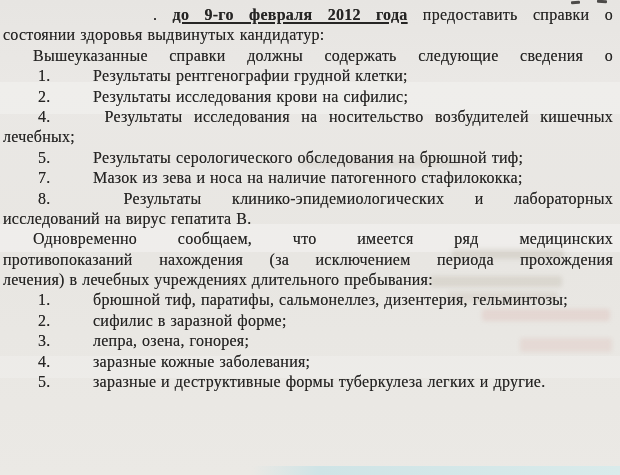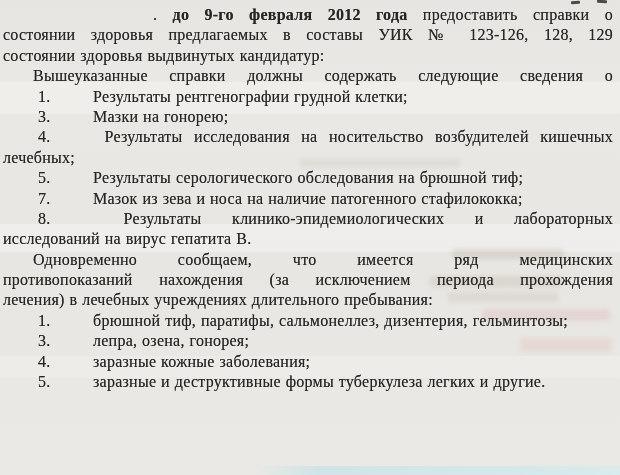--- a/index.html
+++ b/index.html
@@ -39,21 +39,21 @@
     position:absolute;left:3px;top:5px;width:610px;
     font-size:16px;line-height:20.4px;
     letter-spacing:.25px;word-spacing:.6px;
     text-shadow:0 0 .4px rgba(20,20,20,.55);
   }
   .line{height:20.4px;}
   .j{text-align:justify;text-align-last:justify;}
   .ind{padding-left:30px;}
   .intro{padding-left:150px;}
   .b{font-weight:700;}
-  .u{text-decoration-thickness:1.5px;text-underline-offset:2px;}
+  .u{text-decoration:underline;text-decoration-thickness:1.5px;text-underline-offset:2px;}
   .num{display:inline-block;width:55px;}
   .li{padding-left:35px;font-family:Liberation Serif, serif;}
   .li.j{padding-left:35px;}
 </style>
 </head>
 <body>
 
 <div class="page">
 
   <div class="band band1"></div>
@@ -72,39 +72,39 @@
   <div class="bottom-strip"></div>
 
   <div class="doc">
 
     <div class="line j intro">
       <span>.</span>
       <span class="b u">до 9-го февраля 2012 года</span>
       <span>предоставить справки о</span>
     </div>
 
-    <div class="line j">состоянии здоровья предлагаемых в составы УИК № 123-126, 128, 129</div>
 
     <div class="line">состоянии здоровья выдвинутых кандидатур:</div>
     <div class="line j ind">Вышеуказанные справки должны содержать следующие сведения о</div>
 
     <div class="line li"><span class="num">1.</span><span>Результаты рентгенографии грудной клетки;</span></div>
-    <div class="line li"><span class="num">3.</span><span>Мазки на гонорею;</span></div>
+    <div class="line li"><span class="num">2.</span><span>Результаты исследования крови на сифилис;</span></div>
     <div class="line li j"><span class="num">4.</span>
       <span>Результаты исследования на носительство возбудителей кишечных</span></div>
     <div class="line">лечебных;</div>
     <div class="line li"><span class="num">5.</span><span>Результаты серологического обследования на брюшной тиф;</span></div>
     <div class="line li"><span class="num">7.</span><span>Мазок из зева и носа на наличие патогенного стафилококка;</span></div>
     <div class="line li j"><span class="num">8.</span>
       <span>Результаты клинико-эпидемиологических и лабораторных</span></div>
     <div class="line">исследований на вирус гепатита В.</div>
 
     <div class="line j ind">Одновременно сообщаем, что имеется ряд медицинских</div>
     <div class="line j">противопоказаний нахождения (за исключением периода прохождения</div>
     <div class="line">лечения) в лечебных учреждениях длительного пребывания:</div>
 
     <div class="line li"><span class="num">1.</span><span>брюшной тиф, паратифы, сальмонеллез, дизентерия, гельминтозы;</span></div>
+    <div class="line li"><span class="num">2.</span><span>сифилис в заразной форме;</span></div>
     <div class="line li"><span class="num">3.</span><span>лепра, озена, гонорея;</span></div>
     <div class="line li"><span class="num">4.</span><span>заразные кожные заболевания;</span></div>
     <div class="line li"><span class="num">5.</span><span>заразные и деструктивные формы туберкулеза легких и другие.</span></div>
 
   </div>
 </div>
 
 </body></html>

